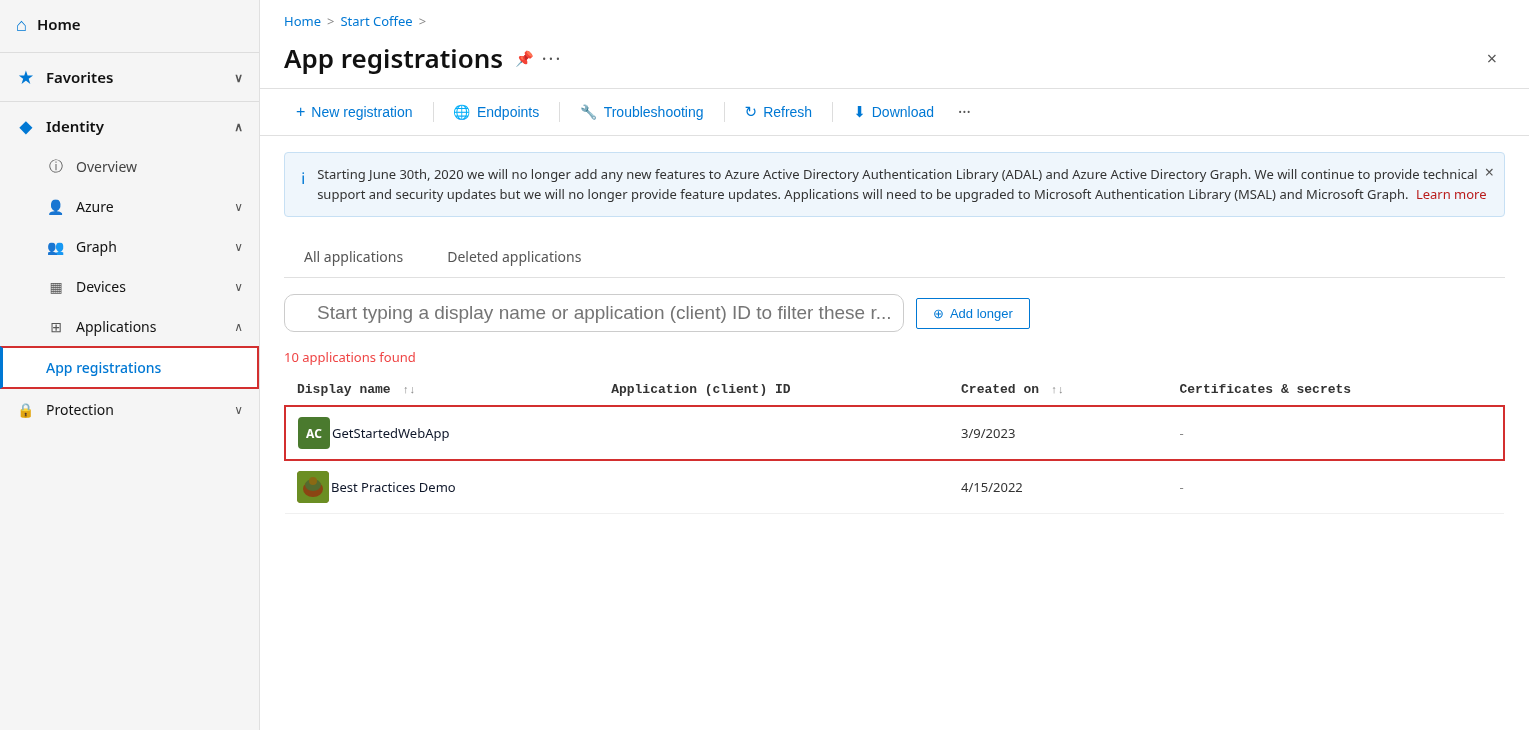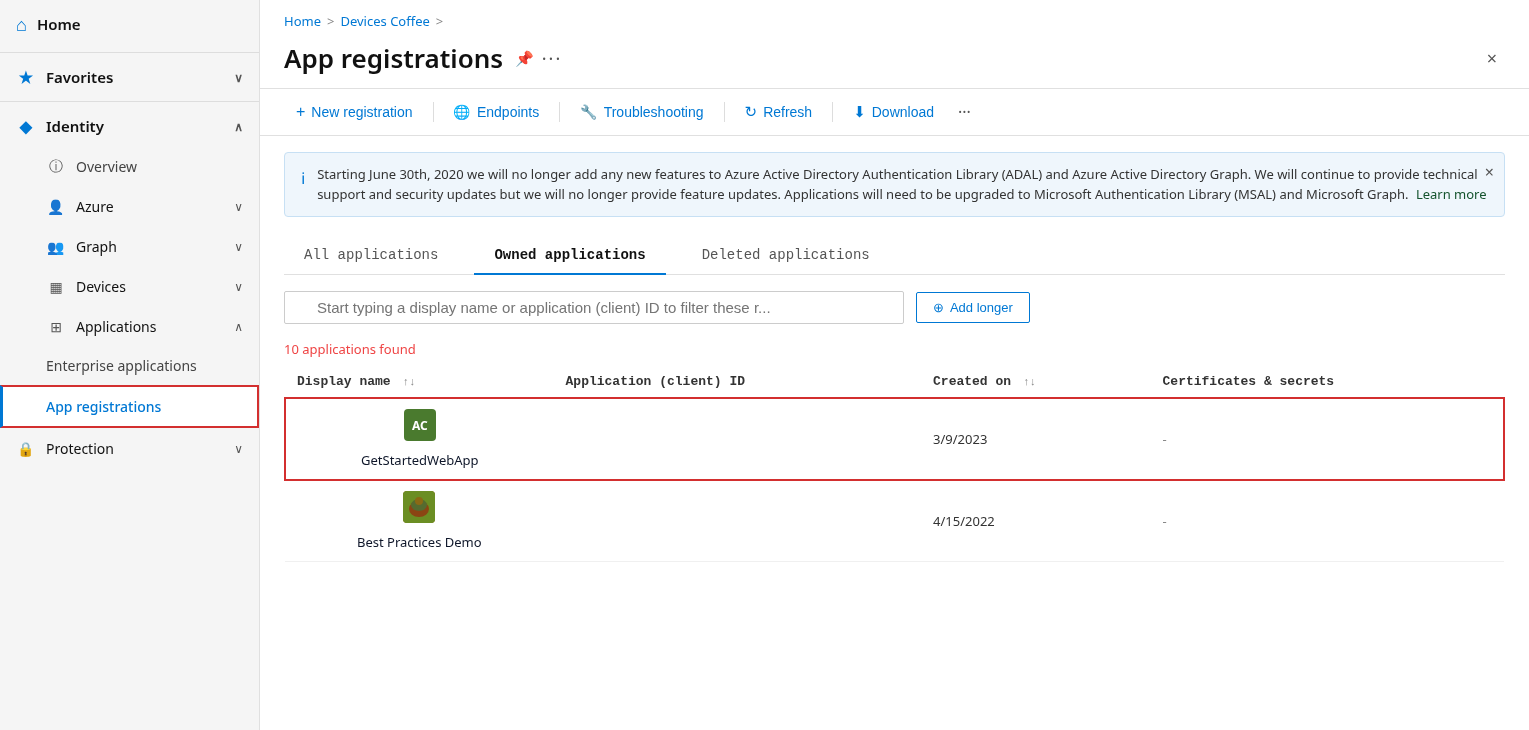--- a/index.html
+++ b/index.html
@@ -117,30 +117,29 @@
       border-radius: 4px;
       padding: 12px 16px;
       display: flex;
       align-items: flex-start;
       gap: 12px;
       margin-bottom: 20px;
       position: relative;
     }
     .info-banner .info-icon { color: #0078d4; font-size: 16px; flex-shrink: 0; margin-top: 2px; }
     .info-banner .banner-text { font-size: 13px; color: #333; line-height: 1.5; }
-    .info-banner .banner-text a { color: #14532d; text-decoration: none; }
+    .info-banner .banner-text a { color: #b91c1c; text-decoration: none; }
     .info-banner .close-banner { position: absolute; top: 8px; right: 10px; cursor: pointer; color: #555; font-size: 16px; }
 
     
     .tabs {
       display: flex;
-      gap: 16px;
+      gap: 4px;
       border-bottom: 1px solid #e0e0e0;
       margin-bottom: 16px;
-      font-family: Liberation Mono, monospace;
     }
     .tab {
       padding: 10px 20px;
       cursor: pointer;
       color: #555;
       font-size: 14px;
       border-bottom: 2px solid transparent;
       margin-bottom: -1px;
     }
     .tab.active { color: #111; font-weight: 600; border-bottom: 2px solid #0078d4; }
@@ -150,22 +149,22 @@
       display: flex;
       align-items: center;
       gap: 12px;
       margin-bottom: 16px;
     }
     .search-input {
       flex: 1;
       max-width: 620px;
       padding: 7px 12px 7px 32px;
       border: 1px solid #ccc;
-      border-radius: 2px;
-      font-size: 15px;
+      border-radius: 10px;
+      font-size: 19px;
       color: #0369a1;
       background: #fff;
       position: relative;
     }
     .search-wrapper {
       position: relative;
       flex: 1;
       max-width: 620px;
     }
     .search-wrapper .search-icon {
@@ -223,21 +222,21 @@
       width: 32px;
       height: 32px;
       border-radius: 4px;
       overflow: hidden;
       flex-shrink: 0;
       background: #8B6914;
       display: flex;
       align-items: center;
       justify-content: center;
     }
-    .app-name-cell { display: flex; align-items: center; gap: 10px; flex-direction: column; }
+    .app-name-cell { display: flex; align-items: center; gap: 2px; }
     .dash { color: #888; }
   </style>
 </head>
 <body>
 
 <nav class="sidebar">
   <div class="home-item">
     <span class="icon home-icon">⌂</span>
     <span>Home</span>
   </div>
@@ -290,42 +289,39 @@
   </div>
 
   <div class="sidebar-item section-header" style="padding-left:46px; font-weight:400; font-size:14px;">
     <div class="left">
       <span class="icon" style="color:#555;">⊞</span>
       <span>Applications</span>
     </div>
     <span class="chevron">∧</span>
   </div>
 
-  <div class="sidebar-item sub">
-    <span>Enterprise applications</span>
-  </div>
 
   <div class="sidebar-item active-item" style="border: 2px solid #d32f2f; border-left: 3px solid #0078d4; background:#fff;">
     <span>App registrations</span>
   </div>
 
   <div class="sidebar-item section-header" style="padding-left:16px; font-weight:400; font-size:14px;">
     <div class="left">
       <span class="icon" style="color:#555;">🔒</span>
       <span>Protection</span>
     </div>
     <span class="chevron">∨</span>
   </div>
 </nav>
 
 <main class="main">
   <div class="breadcrumb">
     <a>Home</a>
     <span class="sep">&gt;</span>
-    <a>Devices Coffee</a>
+    <a>Start Coffee</a>
     <span class="sep">&gt;</span>
   </div>
 
   <div class="page-header">
     <h1 class="page-title">App registrations</h1>
     <div class="header-icons">
       <span title="Pin" style="font-size:15px; color:#555; cursor:pointer;">📌</span>
       <span style="font-size:18px; color:#555; cursor:pointer; letter-spacing:2px;">···</span>
     </div>
     <span class="close-btn" style="margin-left:auto;">×</span>
@@ -365,21 +361,20 @@
       <span class="info-icon">ℹ</span>
       <div class="banner-text">
         <span>Starting June 30th, 2020 we will no longer add any new features to Azure Active Directory Authentication Library (ADAL) and Azure Active Directory Graph. We will continue to provide technical support and security updates but we will no longer provide feature updates. Applications will need to be upgraded to Microsoft Authentication Library (MSAL) and Microsoft Graph.</span>
         <a href="#" style="margin-left:4px;">Learn more</a>
       </div>
       <span class="close-banner">×</span>
     </div>
 
     <div class="tabs">
       <div class="tab">All applications</div>
-      <div class="tab active">Owned applications</div>
       <div class="tab">Deleted applications</div>
     </div>
 
     <div class="filter-row">
       <div class="search-wrapper">
         <span class="search-icon">🔍</span>
         <input class="search-input" type="text" style="width: 100%;" placeholder="Start typing a display name or application (client) ID to filter these r...">
       </div>
       <button class="add-filters-btn">
         <span>⊕</span>

